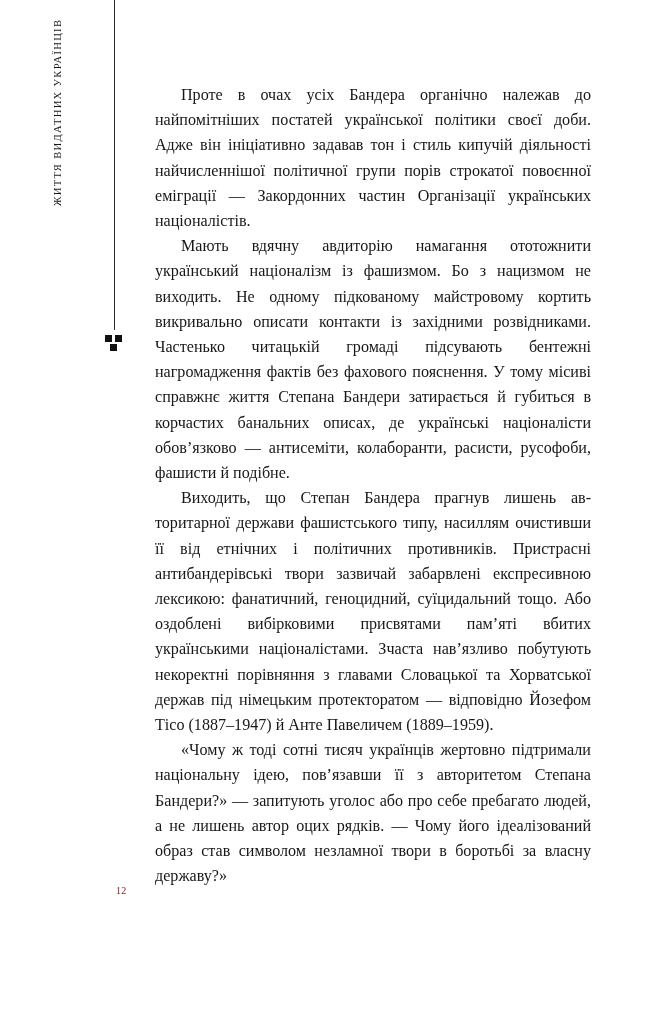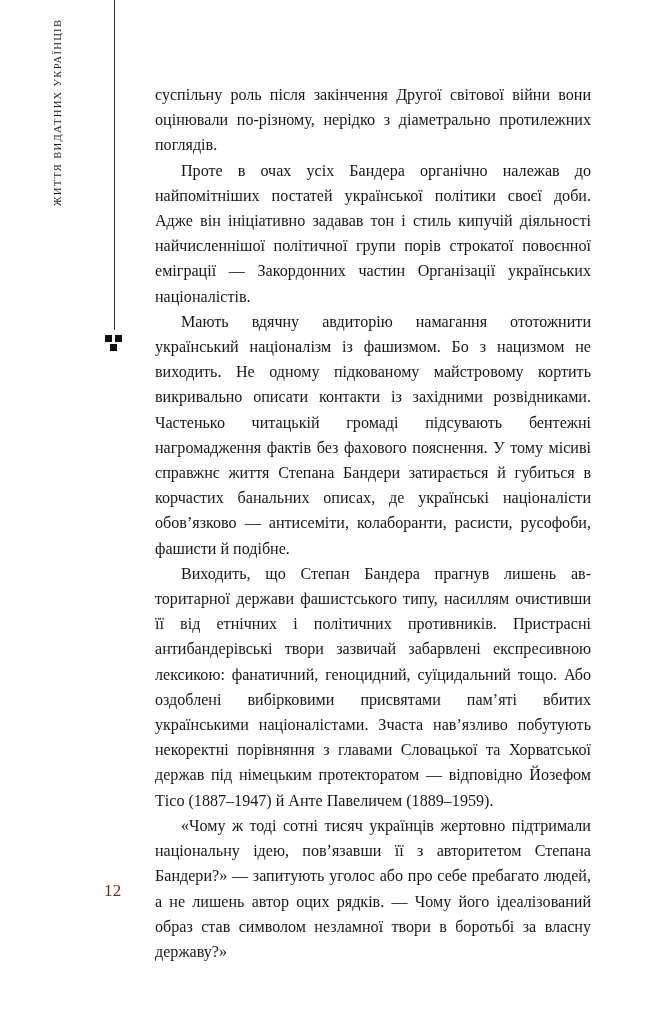--- a/index.html
+++ b/index.html
@@ -93,23 +93,23 @@
     text-indent: 26px;
     text-justify: inter-word;
     hyphens: manual;
     color: #171717;
   }
   .para.first { text-indent: 0; }
 
   
   .folio {
     position: absolute;
-    left: 104px;
+    left: 116px;
     top: 881px;
-    font-size: 17px;
+    font-size: 10px;
     line-height: 20px;
     color: #7f1d1d;
     letter-spacing: 0.2px;
   }
 </style>
 </head>
 <body>
 
 <div class="page">
 
@@ -120,21 +120,20 @@
     </div>
   </div>
 
   <div class="ornament">
     <i class="sq-left"></i>
     <i class="sq-right"></i>
     <i class="sq-mid"></i>
   </div>
 
   <div class="text-column">
-    <p class="para first">суспільну роль після закінчення Другої світової вій­ни вони оцінювали по-різному, нерідко з діаметрально протилежних поглядів.</p>
     <p class="para">Проте в очах усіх Бандера органічно належав до найпомітніших постатей української політики своєї доби. Адже він ініціативно задавав тон і стиль кипучій діяльності найчисленнішої політичної групи порів строкатої повоєнної еміграції — Закордонних частин Організації українських націоналістів.</p>
     <p class="para">Мають вдячну авдиторію намагання ототожнити український націоналізм із фашизмом. Бо з нацизмом не виходить. Не одному підкованому майстровому кор­тить викривально описати контакти із західними роз­відниками. Частенько читацькій громаді підсувають бентежні нагромадження фактів без фахового пояс­нення. У тому місиві справжнє життя Степана Бандери затирається й губиться в корчастих банальних описах, де українські націоналісти обов’язково — антисеміти, колаборанти, расисти, русофоби, фашисти й подібне.</p>
     <p class="para">Виходить, що Степан Бандера прагнув лишень ав­торитарної держави фашистського типу, насиллям очистивши її від етнічних і політичних противників. Пристрасні антибандерівські твори зазвичай забарв­лені експресивною лексикою: фанатичний, геноцид­ний, суїцидальний тощо. Або оздоблені вибірковими присвятами пам’яті вбитих українськими націоналіс­тами. Зчаста нав’язливо побутують некоректні порів­няння з главами Словацької та Хорватської держав під німецьким протекторатом — відповідно Йозефом Тісо (1887–1947) й Анте Павеличем (1889–1959).</p>
     <p class="para">«Чому ж тоді сотні тисяч українців жертовно під­тримали національну ідею, пов’язавши її з авторите­том Степана Бандери?» — запитують уголос або про себе пребагато людей, а не лишень автор оцих ряд­ків. — Чому його ідеалізований образ став символом незламної твори в боротьбі за власну державу?»</p>
   </div>
 
   <div class="folio">12</div>
 
 </div>
 

